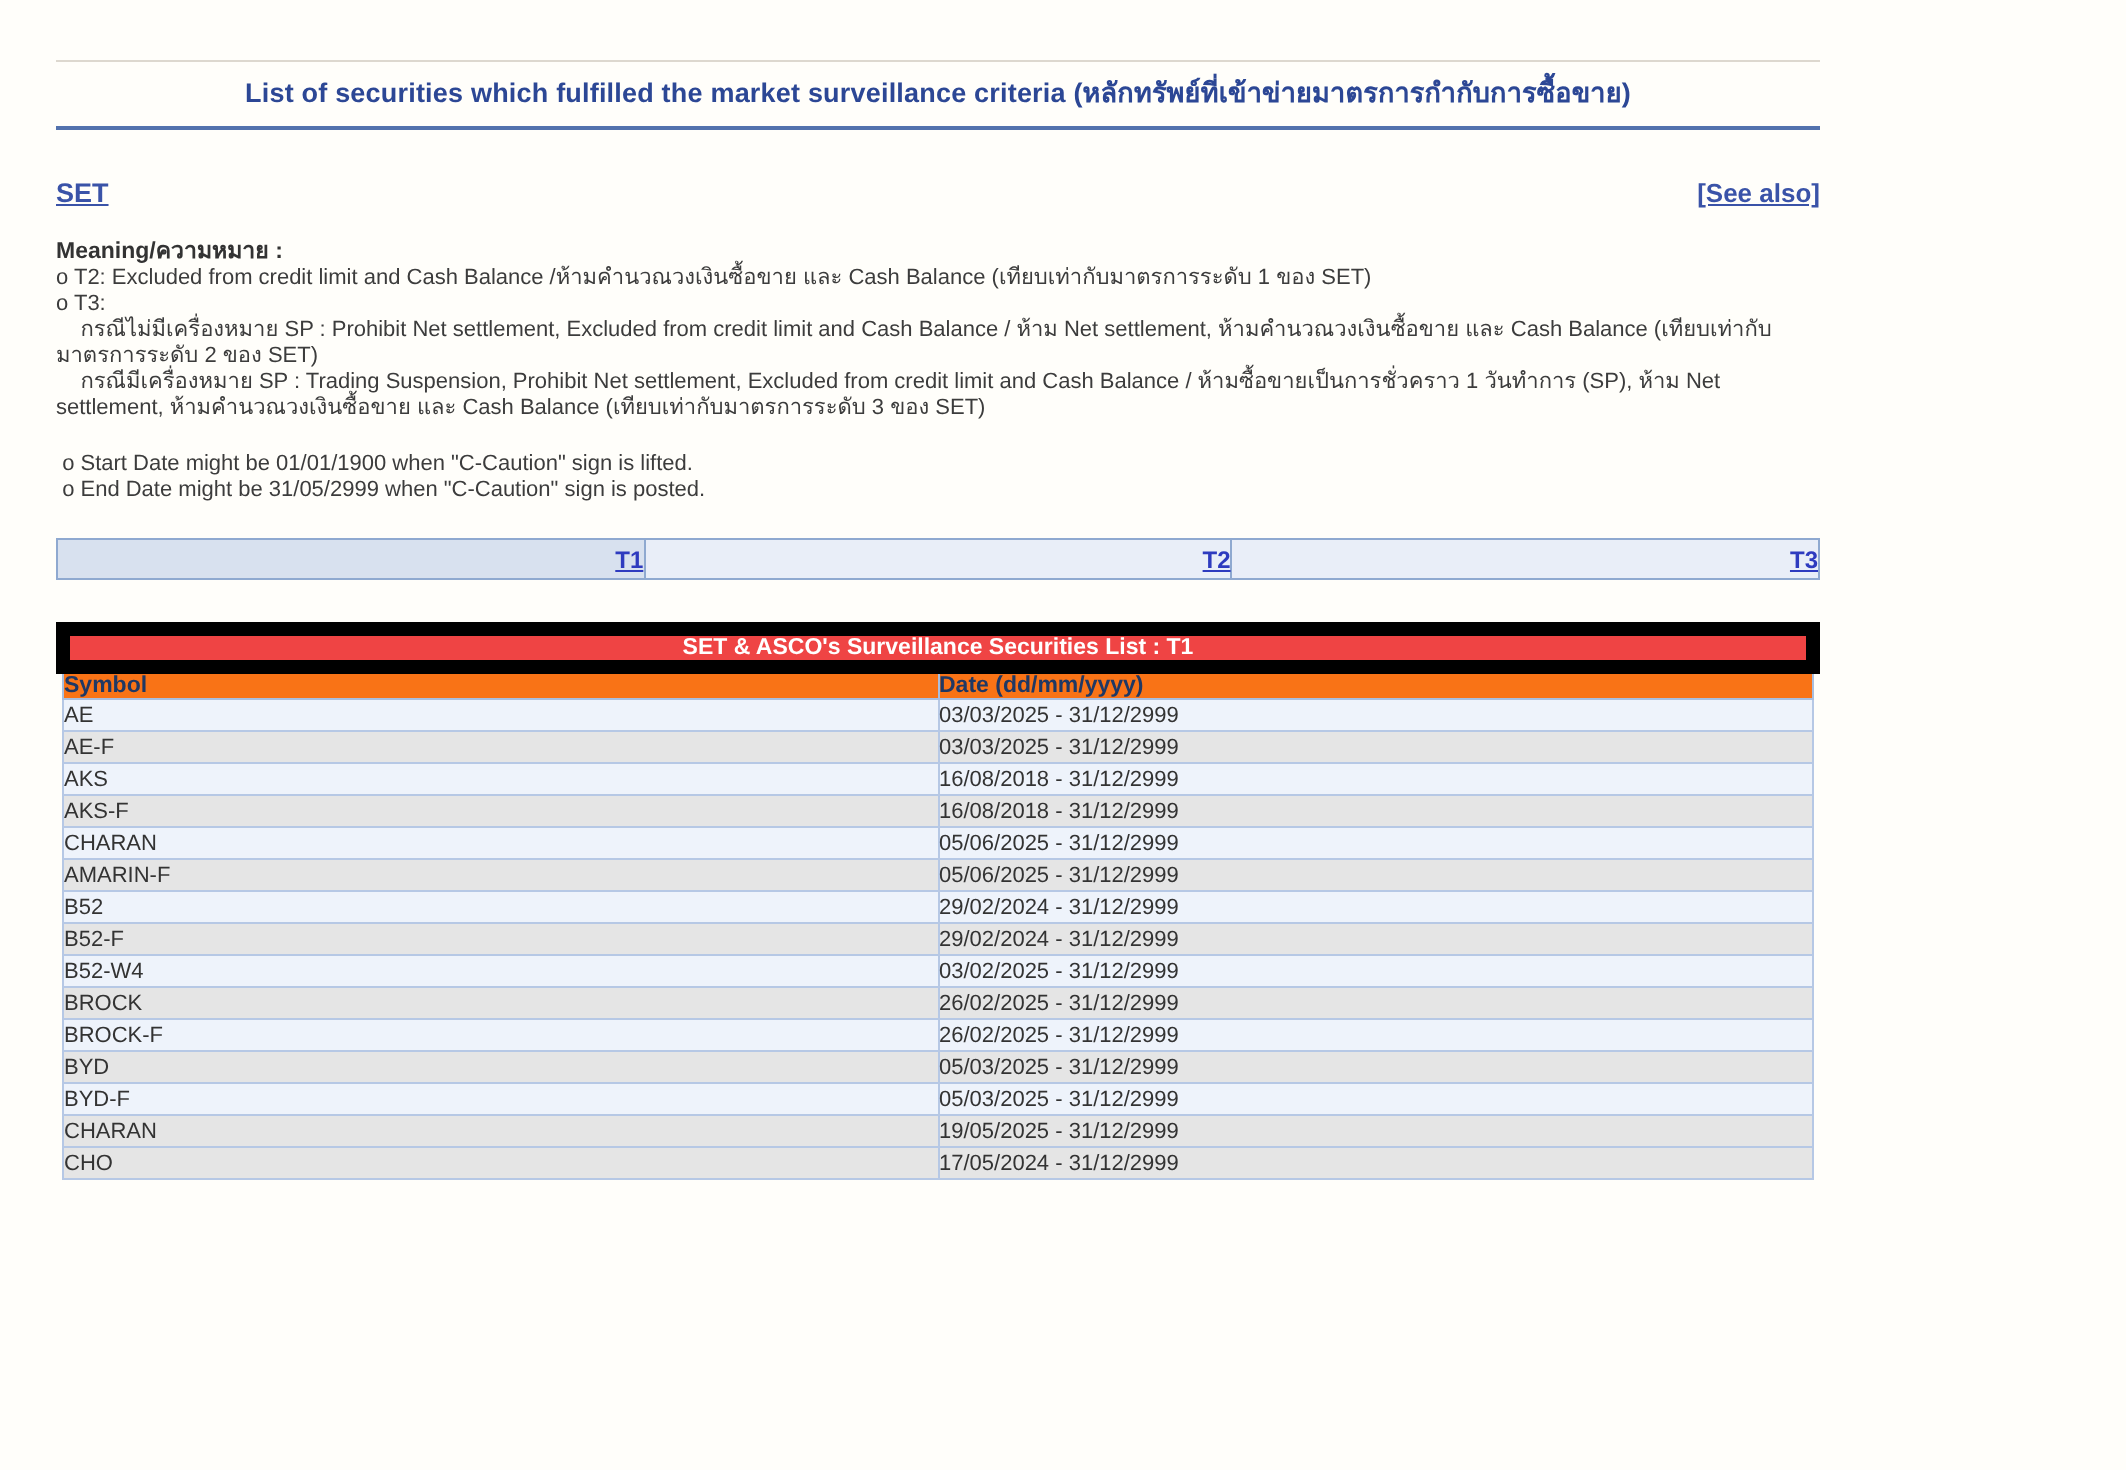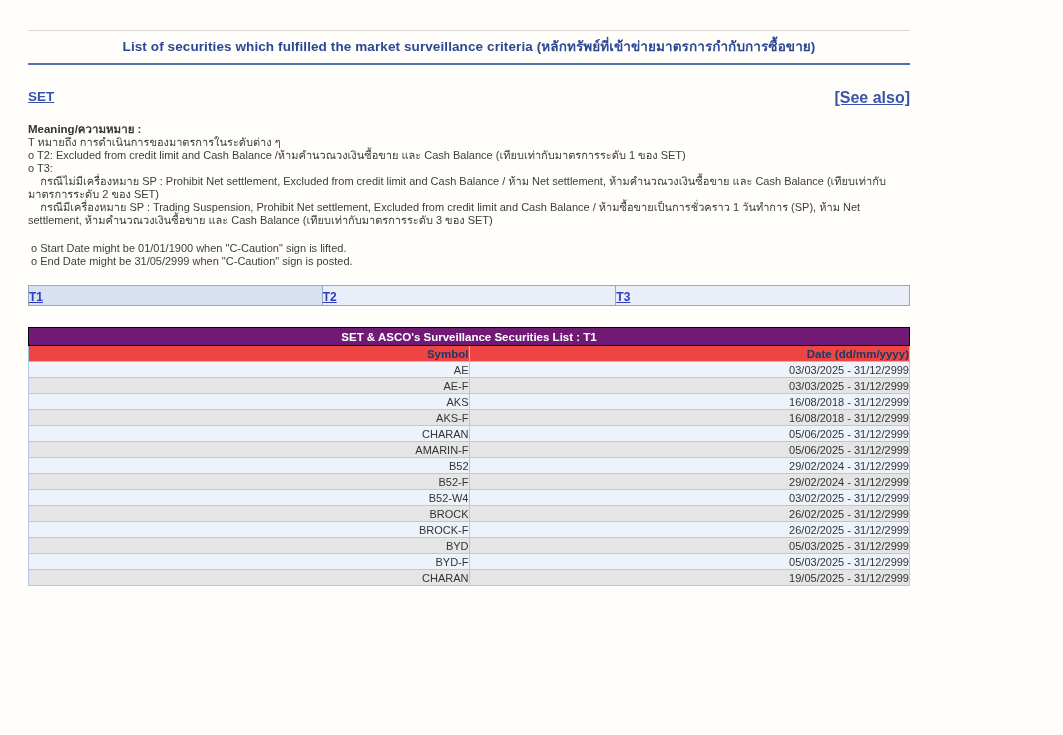--- a/index.html
+++ b/index.html
@@ -21,34 +21,34 @@
     font-size:13.5px;
     padding:4px 0 6px 0;
     letter-spacing:0.1px;
   }
   .title-rule { border-top:2px solid #5372ad; }
 
   
   .links-row {
     display:flex;
     justify-content:space-between;
-    align-items:flex-start;
+    align-items:center;
     margin-top:24px;
   }
   .market-link {
     color:#3a53a8;
     font-weight:bold;
     font-size:13.5px;
     text-decoration:underline;
     cursor:pointer;
   }
   .see-also-link {
     color:#3a53a8;
     font-weight:bold;
-    font-size:16px;
+    font-size:13px;
     text-decoration:underline;
     cursor:pointer;
     margin-left:20px;
   }
 
   
   .meaning-block { margin-top:16px; font-size:11px; line-height:13px; }
   .remark-block  { margin-top:15px; font-size:11px; line-height:13px; }
   .block-heading { font-weight:bold; color:#333; font-size:11.5px; }
   .pre { white-space:pre-wrap; color:#3c3c3c; }
@@ -57,21 +57,21 @@
   .tabs-table {
     width:100%;
     border-collapse:collapse;
     margin-top:17px;
     table-layout:fixed;
   }
   .tabs-table td.tab-cell {
     border:1px solid #8fa9d0;
     background:#e9eef8;
     height:20px;
-    text-align:left;
+    text-align:right;
     vertical-align:middle;
     cursor:pointer;
   }
   .tabs-table td.tab-cell.active { background:#d8e1ef; }
   .tab-link {
     color:#2e3bbf;
     font-weight:bold;
     font-size:12px;
     text-decoration:underline;
     cursor:pointer;
@@ -79,40 +79,40 @@
 
   
   .sec-table {
     width:100%;
     border-collapse:collapse;
     margin-top:21px;
     font-size:11px;
     table-layout:fixed;
   }
   .sec-table .tbl-title-cell {
-    background:#701a75;
+    background:#ef4444;
     color:#ffffff;
     font-weight:bold;
     text-align:center;
     height:18px;
-    border:1px solid #000000;
+    border:7px solid #000000;
     font-size:11.5px;
   }
   .sec-table th {
-    background:#ef4444;
+    background:#f97316;
     color:#1f3864;
     font-weight:bold;
     height:16px;
     border:1px solid #a9bede;
-    text-align:right;
+    text-align:left;
     font-size:11.5px;
   }
   .sec-table td {
     height:16px;
-    text-align:right;
+    text-align:left;
     color:#333;
     border:1px solid #b6c8e5;
     vertical-align:middle;
   }
   .sec-table tr.odd td  { background:#eef3fb; }
   .sec-table tr.even td { background:#e5e5e5; }
 </style>
 </head>
 <body>
 
@@ -125,21 +125,20 @@
   <div class="title-rule"></div>
 
   <div class="links-row">
     <a class="market-link">SET</a>
     <a class="see-also-link">[See also]</a>
   </div>
 
   <div class="meaning-block">
     <div class="block-heading">Meaning/ความหมาย :</div>
     <div id="meaning-lines">
-        <div class="pre">T หมายถึง การดำเนินการของมาตรการในระดับต่าง ๆ</div>
         <div class="pre">o T2: Excluded from credit limit and Cash Balance /ห้ามคำนวณวงเงินซื้อขาย และ Cash Balance (เทียบเท่ากับมาตรการระดับ 1 ของ SET)</div>
         <div class="pre">o T3:</div>
         <div class="pre">    กรณีไม่มีเครื่องหมาย SP : Prohibit Net settlement, Excluded from credit limit and Cash Balance / ห้าม Net settlement, ห้ามคำนวณวงเงินซื้อขาย และ Cash Balance (เทียบเท่ากับมาตรการระดับ 2 ของ SET)</div>
         <div class="pre">    กรณีมีเครื่องหมาย SP : Trading Suspension, Prohibit Net settlement, Excluded from credit limit and Cash Balance / ห้ามซื้อขายเป็นการชั่วคราว 1 วันทำการ (SP), ห้าม Net settlement, ห้ามคำนวณวงเงินซื้อขาย และ Cash Balance (เทียบเท่ากับมาตรการระดับ 3 ของ SET)</div>
       </div>
   </div>
 
   <div class="remark-block">
     <div id="remark-lines">
         <div class="pre"> o Start Date might be 01/01/1900 when "C-Caution" sign is lifted.</div>
@@ -217,16 +216,20 @@
           <td>05/03/2025 - 31/12/2999</td>
         </tr>
         <tr class="odd">
           <td>BYD-F</td>
           <td>05/03/2025 - 31/12/2999</td>
         </tr>
         <tr class="even">
           <td>CHARAN</td>
           <td>19/05/2025 - 31/12/2999</td>
         </tr>
+        <tr class="even">
+          <td>CHO</td>
+          <td>17/05/2024 - 31/12/2999</td>
+        </tr>
       </tbody>
   </table>
 
 </div>
 
 </body></html>

